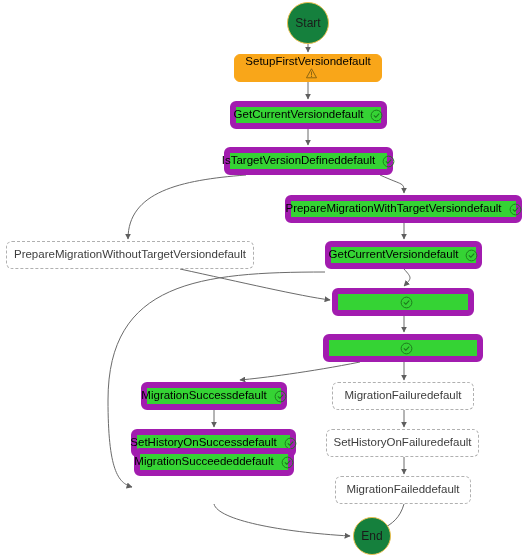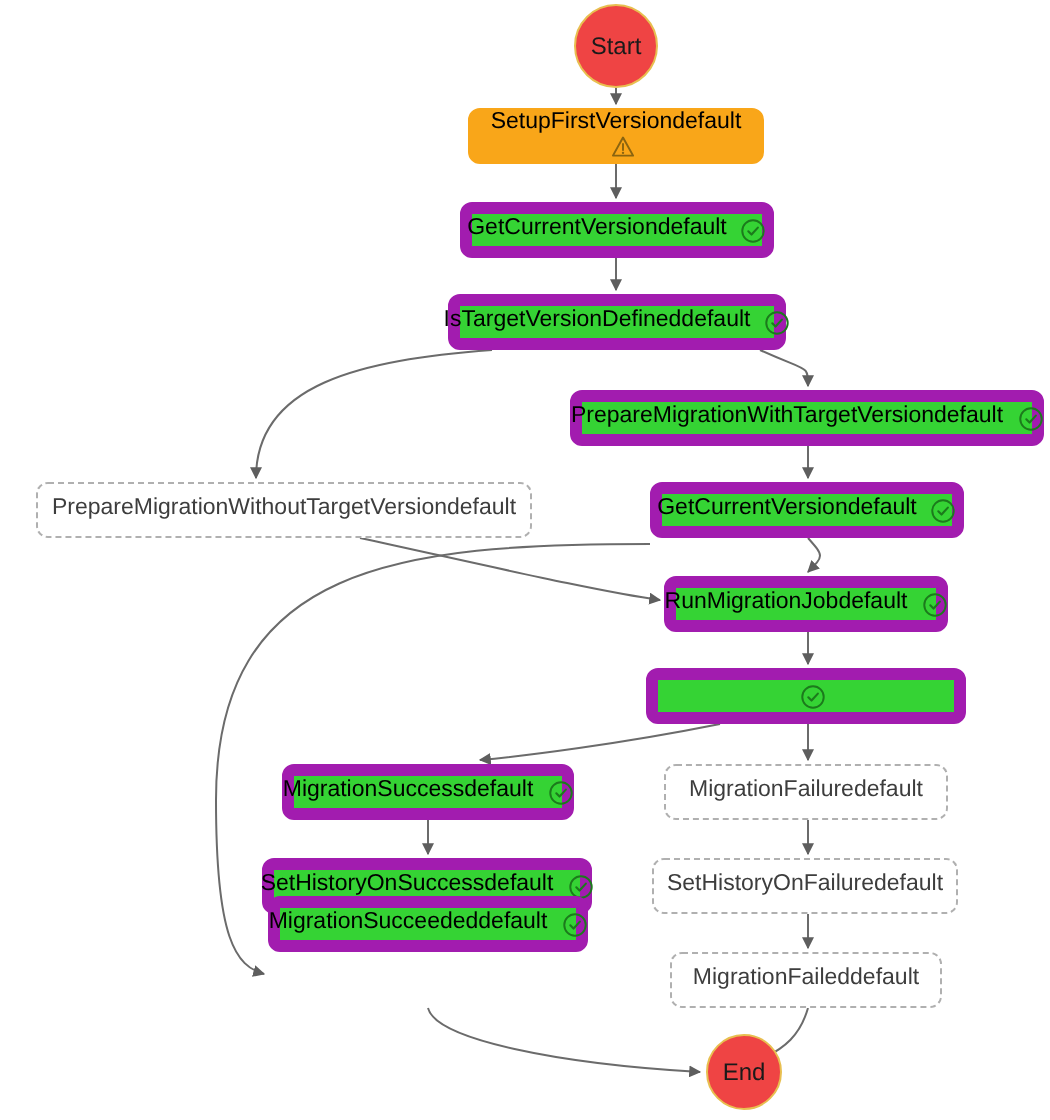--- a/index.html
+++ b/index.html
@@ -51,21 +51,21 @@
   }
   .node.dashed {
     background: #ffffff;
     border: 1px dashed #b0b0b0;
   }
   .node.dashed .node-label {
     color: #3d3d3d;
   }
   .node.terminal {
     border-radius: 50%;
-    background: #ef4444;
+    background: #15803d;
     border: 1px solid #e8bf50;
   }
   .node.terminal .node-label {
     font-size: 12px;
     color: #1a1a1a;
   }
   .node-icon {
     display: inline-flex;
     align-items: center;
     justify-content: center;
@@ -143,34 +143,33 @@
       </div>
       <div class="node green" style="left: 285px; top: 195px; width: 237px; height: 28px;">
         <span class="node-label">PrepareMigrationWithTargetVersiondefault</span>
         <span class="node-icon">
           <svg viewBox="0 0 16 16" width="13" height="13">
             <circle cx="8" cy="8" r="6.6" fill="none" stroke="#1c7a1c" stroke-width="1.2"></circle>
             <path d="M5.1 8.2 L7.1 10.2 L11 5.9" fill="none" stroke="#1c7a1c" stroke-width="1.3" stroke-linecap="round" stroke-linejoin="round"></path>
           </svg>
         </span>
       </div>
-      <div class="node dashed" style="left: 6px; top: 241px; width: 248px; height: 28px; margin-left: 12px;">
+      <div class="node dashed" style="left: 6px; top: 241px; width: 248px; height: 28px;">
         <span class="node-label">PrepareMigrationWithoutTargetVersiondefault</span>
       </div>
       <div class="node green" style="left: 325px; top: 241px; width: 157px; height: 28px;">
         <span class="node-label">GetCurrentVersiondefault</span>
         <span class="node-icon">
           <svg viewBox="0 0 16 16" width="13" height="13">
             <circle cx="8" cy="8" r="6.6" fill="none" stroke="#1c7a1c" stroke-width="1.2"></circle>
             <path d="M5.1 8.2 L7.1 10.2 L11 5.9" fill="none" stroke="#1c7a1c" stroke-width="1.3" stroke-linecap="round" stroke-linejoin="round"></path>
           </svg>
         </span>
       </div>
       <div class="node green" style="left: 332px; top: 288px; width: 142px; height: 28px;">
-        <span class="node-label">RunMigrationJobdefault</span>
         <span class="node-icon">
           <svg viewBox="0 0 16 16" width="13" height="13">
             <circle cx="8" cy="8" r="6.6" fill="none" stroke="#1c7a1c" stroke-width="1.2"></circle>
             <path d="M5.1 8.2 L7.1 10.2 L11 5.9" fill="none" stroke="#1c7a1c" stroke-width="1.3" stroke-linecap="round" stroke-linejoin="round"></path>
           </svg>
         </span>
       </div>
       <div class="node green" style="left: 323px; top: 334px; width: 160px; height: 28px;">
         <span class="node-icon">
           <svg viewBox="0 0 16 16" width="13" height="13">

